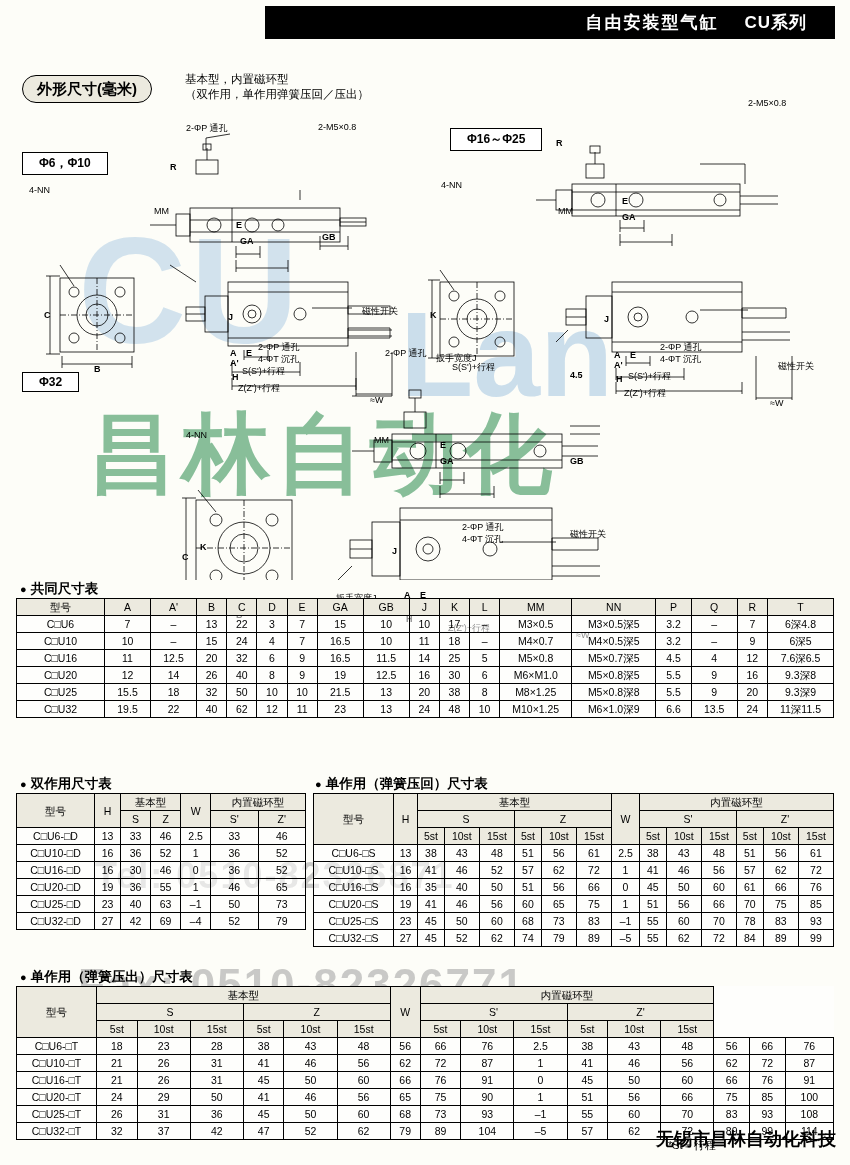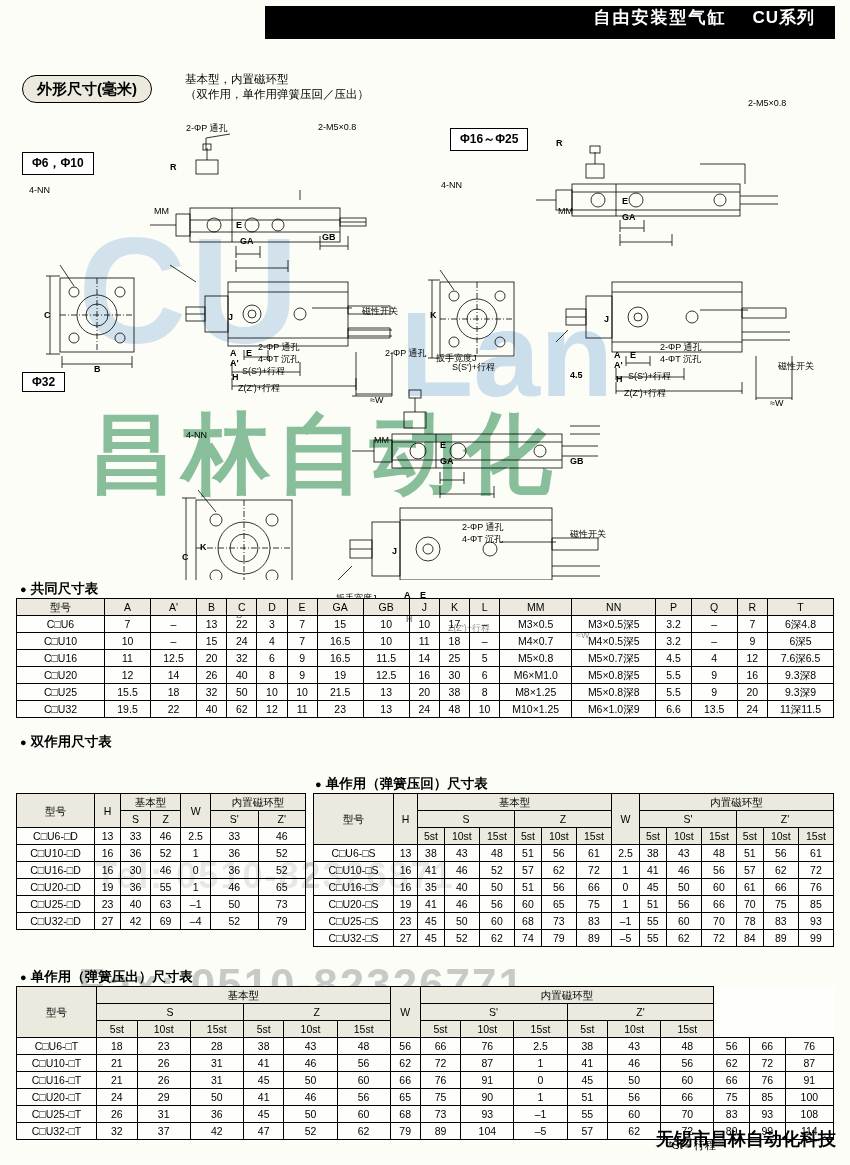--- a/index.html
+++ b/index.html
@@ -9,45 +9,45 @@
     background: #fdfdf8;
     font-family: "Liberation Sans", sans-serif;
     position: relative;
     overflow: hidden;
     color: #000;
   }
   
   .header-bar{
     position:absolute; top:6px; left:265px; width:570px; height:33px;
     background:#000; color:#fff;
-    display:flex; justify-content:flex-end;
+    display:flex; align-items:center; justify-content:flex-end;
   }
   .header-bar .h-title{ font-size:17px; font-weight:bold; letter-spacing:2px; margin-right:26px;}
-  .header-bar .h-series{ font-size:17px; font-weight:bold; letter-spacing:1px; margin-right:20px;}
+  .header-bar .h-series{ font-size:17px; font-weight:bold; letter-spacing:1px; margin-right:28px;}
   
   .wm{
     position:absolute; pointer-events:none; color:#9fc3e0; opacity:.55;
     font-weight:bold; white-space:nowrap;
   }
   .wm1{ left:78px; top:205px; font-size:150px; letter-spacing:4px; opacity:.45;}
   .wm2{ left:88px; top:395px; font-size:88px; letter-spacing:6px; color:#15803d; opacity:.5;}
   .wm3{ left:400px; top:285px; font-size:120px; color:#8fb9dc; opacity:.45;}
   .wm-tel{ left:95px; top:855px; font-size:36px; color:#8c8c8c; opacity:.45; letter-spacing:2px;}
   .wm-fax{ left:78px; top:960px; font-size:44px; color:#8c8c8c; opacity:.45; letter-spacing:2px;}
   
   .dim-title{
     position:absolute; left:22px; top:75px; width:130px; height:28px;
     border:1.5px solid #000; border-radius:14px; background:#eceadf;
     display:flex; align-items:center; justify-content:center;
     font-size:15px; font-weight:bold;
   }
   .note-top{ position:absolute; left:185px; top:72px; font-size:11.5px; line-height:15px;}
   .tag-box{
     position:absolute; border:1.2px solid #000; background:#fff;
-    font-size:12px; padding:2px 9px; font-weight:bold;
+    font-size:12px; padding:2px 16px; font-weight:bold;
   }
   
   .draw{
     position:absolute; left:0; top:60px; width:850px; height:520px;
   }
   .lbl{ position:absolute; font-size:9px; color:#000; white-space:nowrap;}
   .lbl-b{ font-weight:bold; }
   svg.dwg{ position:absolute; left:0; top:0; }
   
   .sec{
@@ -510,21 +510,21 @@
         <td>M10×1.25</td>
         <td>M6×1.0深9</td>
         <td>6.6</td>
         <td>13.5</td>
         <td>24</td>
         <td>11深11.5</td>
       </tr>
     </tbody>
   </table>
 
-<div class="sec" style="left:20px; top:733px;text-align:center;">双作用尺寸表</div>
+<div class="sec" style="left:20px; top:775px;text-align:center;">双作用尺寸表</div>
 <table class="t" id="double-table" style="left:16px; top:793px; width:290px;">
     <thead>
       <tr>
         <th rowspan="2" style="width: 78px;">型号</th>
         <th rowspan="2" style="width: 26px;">H</th>
         <th colspan="2">基本型</th>
         <th rowspan="2" style="width: 30px;">W</th>
         <th colspan="2">内置磁环型</th>
       </tr>
       <tr>

